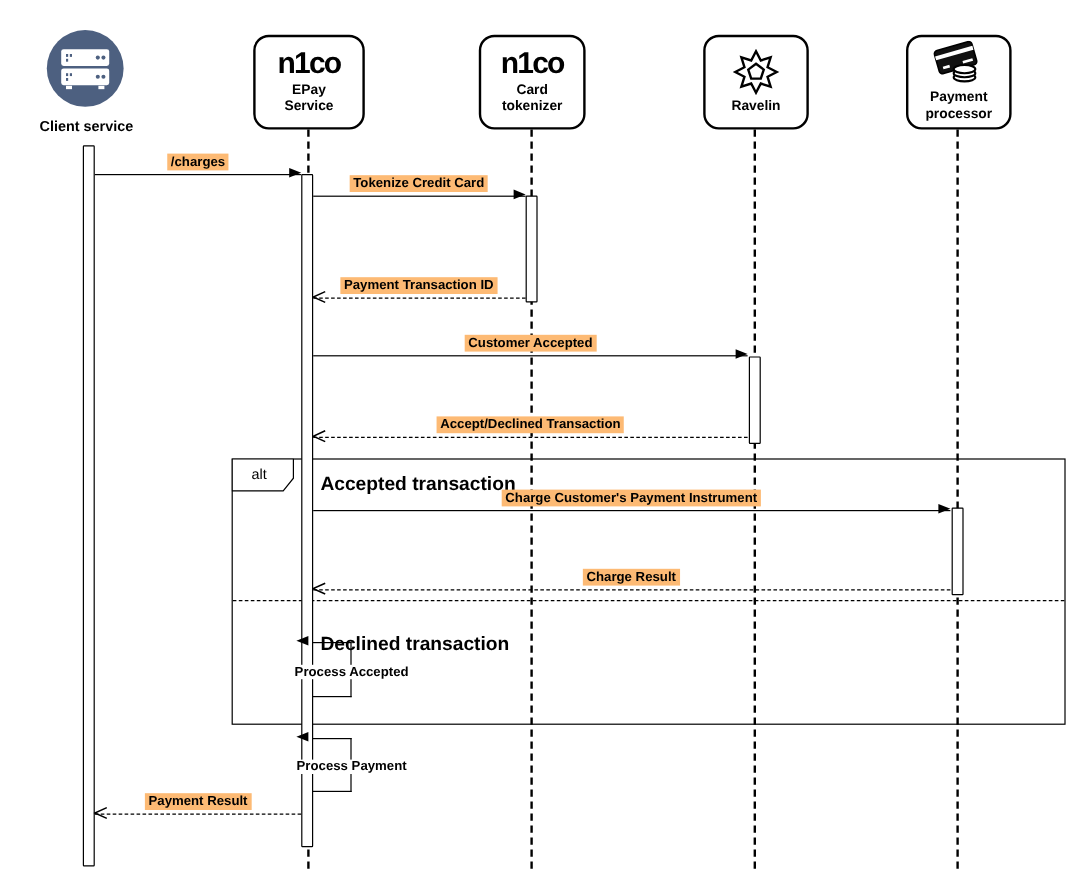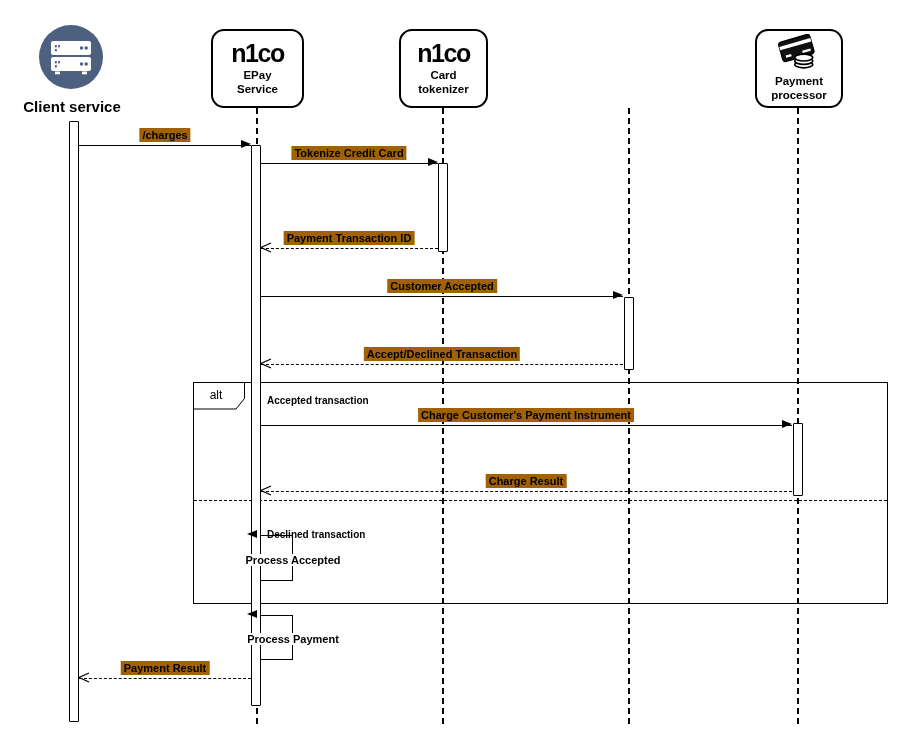--- a/index.html
+++ b/index.html
@@ -14,34 +14,34 @@
     justify-content:center; z-index:4; gap:3px;
   }
   .logo { font-weight:800; font-size:25px; letter-spacing:-1.5px; line-height:1; }
   .head-label { font-size:11.5px; font-weight:700; text-align:center; line-height:1.2; }
   .client-circle {
     position:absolute; left:39px; top:25px; width:64px; height:64px; border-radius:50%;
     background:#4d6080; display:flex; align-items:center; justify-content:center; z-index:4;
   }
   .client-label {
     position:absolute; left:12px; top:98px; width:120px; text-align:center;
-    font-size:15px; font-weight:700; z-index:4;
+    font-size:12px; font-weight:700; z-index:4;
   }
   
   .lifeline { position:absolute; width:0; border-left:2px dashed #000; top:108px; height:616px; z-index:1; }
   .bar {
     position:absolute; width:10px; background:#fff; border:1.6px solid #000;
     box-sizing:border-box; z-index:4; border-radius:1px;
   }
   
   .msgline { position:absolute; height:0; border-top:1.4px solid #000; z-index:5; }
   .msgline.dashed { border-top:1.2px dashed #000; }
   .mlabel {
     position:absolute; transform:translateX(-50%); font-size:11px; font-weight:700;
-    background:#a16207; padding:0 3px; white-space:nowrap; z-index:6; line-height:14px;
+    background:#fdba74; padding:0 3px; white-space:nowrap; z-index:6; line-height:14px;
   }
   .arrR {
     position:absolute; width:0; height:0; border-top:4.5px solid transparent;
     border-bottom:4.5px solid transparent; border-left:10px solid #000; z-index:6;
   }
   .arrL {
     position:absolute; width:0; height:0; border-top:4.5px solid transparent;
     border-bottom:4.5px solid transparent; border-right:10px solid #000; z-index:6;
   }
   .openarr { position:absolute; z-index:6; }
@@ -53,21 +53,21 @@
   .selflabel {
     position:absolute; transform:translateX(-50%); font-size:11px; font-weight:700;
     background:#fff; padding:0 2px; white-space:nowrap; z-index:6;
   }
   
   .frame { position:absolute; left:193px; top:382px; width:695px; height:222px;
     border:1px solid #000; z-index:2; box-sizing:border-box; }
   .frame-divider { position:absolute; left:0; right:0; top:117px; border-top:1.2px dashed #000; }
   .alt-tab { position:absolute; left:-1px; top:-1px; z-index:3; }
   .alt-text { position:absolute; left:0; top:5px; width:44px; text-align:center; font-size:12px; z-index:4; }
-  .cond { position:absolute; font-size:10px; font-weight:700; z-index:6; white-space:nowrap; }
+  .cond { position:absolute; font-size:16px; font-weight:700; z-index:6; white-space:nowrap; }
 </style>
 </head>
 <body>
 
 <div id="canvas">
 
   <div class="lifeline" style="left:256px;"></div>
   <div class="lifeline" style="left:442px;"></div>
   <div class="lifeline" style="left:628px;"></div>
   <div class="lifeline" style="left:797px;"></div>
@@ -114,20 +114,27 @@
   <div class="head-box" style="left:211px; top:29px; width:93px; height:79px;">
     <div class="logo">n1co</div>
     <div class="head-label" style="width:52px;">EPay Service</div>
   </div>
 
   <div class="head-box" style="left:399px; top:29px; width:89px; height:79px;">
     <div class="logo">n1co</div>
     <div class="head-label" style="width:62px;">Card tokenizer</div>
   </div>
 
+  <div class="head-box" style="left:586px; top:29px; width:88px; height:79px;">
+    <svg width="40" height="40" viewBox="0 0 44 44">
+      <path d="M22,3 L26.4,11.4 L35.4,8.6 L32.6,17.6 L41,22 L32.6,26.4 L35.4,35.4 L26.4,32.6 L22,41 L17.6,32.6 L8.6,35.4 L11.4,26.4 L3,22 L11.4,17.6 L8.6,8.6 L17.6,11.4 Z" fill="#ffffff" stroke="#000000" stroke-width="2.2" stroke-linejoin="miter"></path>
+      <path d="M22,14.5 L29.1,19.8 L26.4,28.1 L17.6,28.1 L14.9,19.8 Z" fill="#ffffff" stroke="#000000" stroke-width="2.2"></path>
+    </svg>
+    <div class="head-label">Ravelin</div>
+  </div>
 
   <div class="head-box" style="left:755px; top:29px; width:88px; height:79px;">
     <svg width="46" height="38" viewBox="0 0 46 40">
       <g transform="rotate(-16 21 14)">
         <rect x="3" y="4" width="34" height="21" rx="3" fill="#111111" stroke="#000000" stroke-width="1.5"></rect>
         <rect x="3" y="8.5" width="34" height="3.6" fill="#ffffff"></rect>
         <rect x="25" y="19" width="9" height="2.4" fill="#ffffff"></rect>
         <rect x="7" y="19" width="6" height="2.4" fill="#ffffff"></rect>
       </g>
       <ellipse cx="28" cy="32" rx="9.5" ry="3.6" fill="#ffffff" stroke="#000000" stroke-width="1.8"></ellipse>

